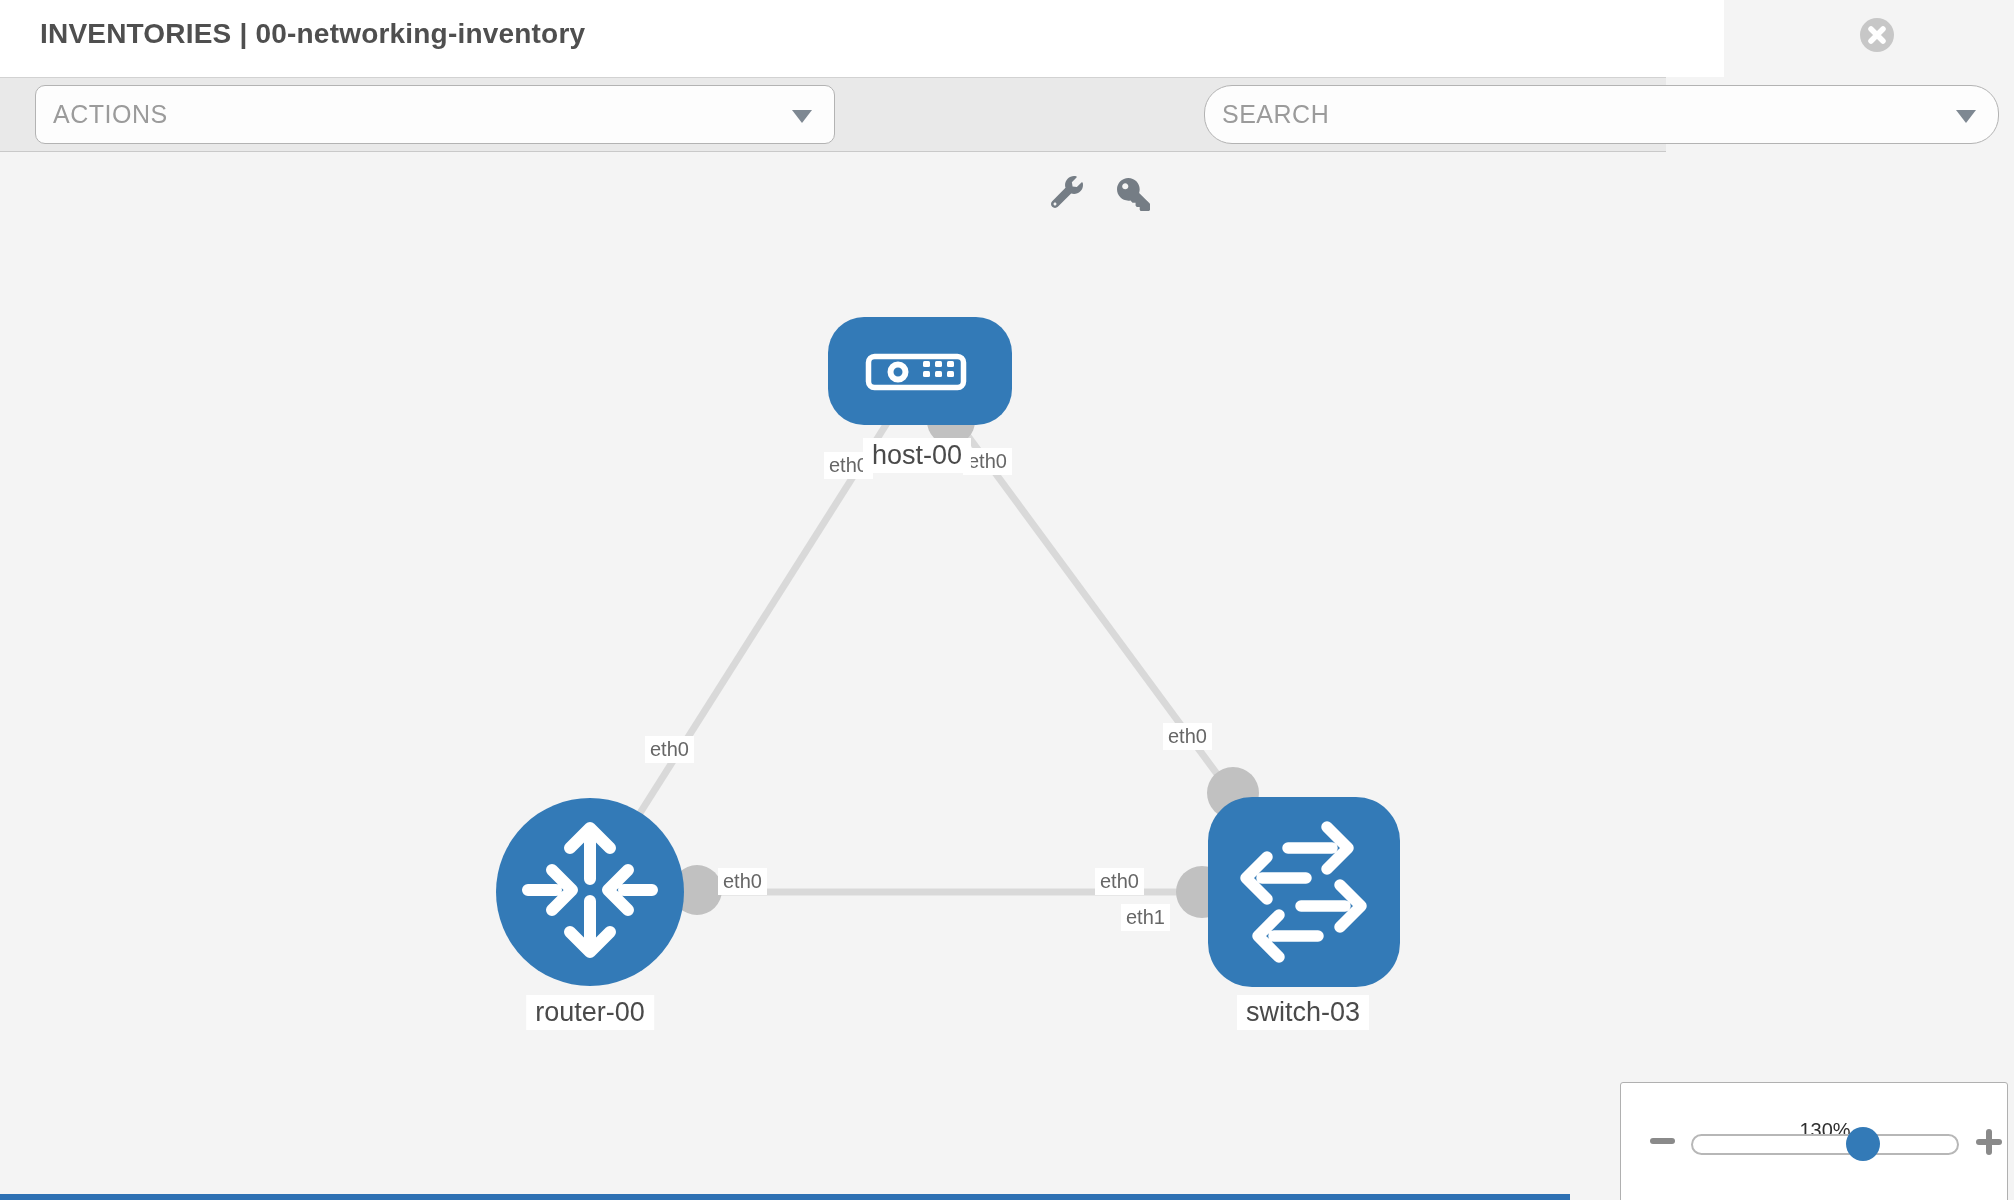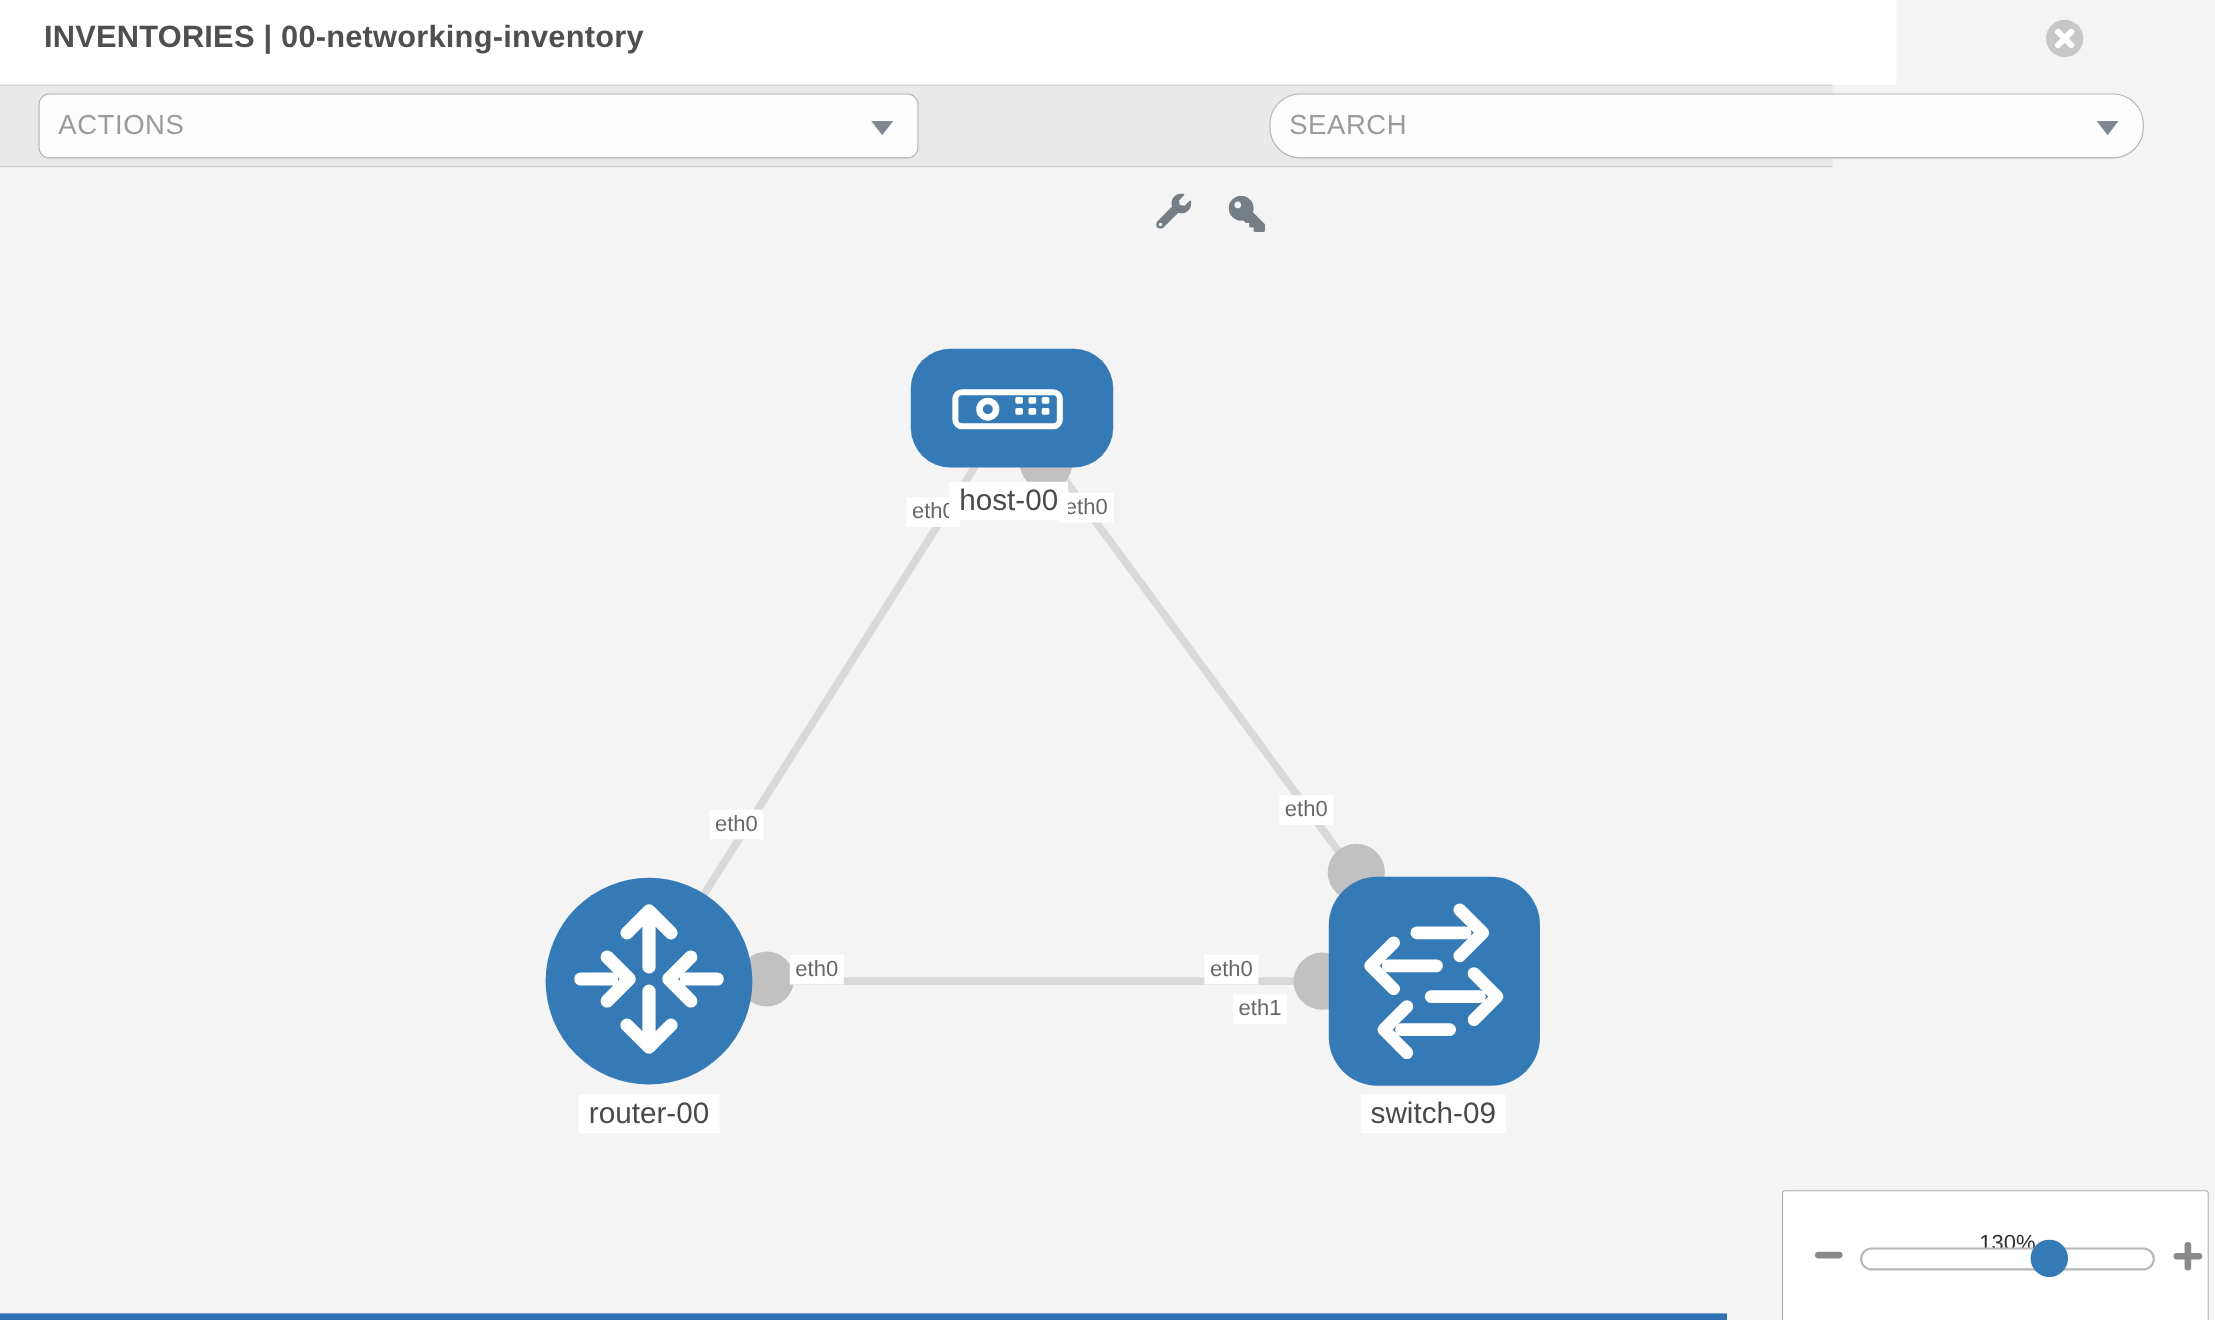--- a/index.html
+++ b/index.html
@@ -12,21 +12,21 @@
   
   .hdr{position:absolute;left:0;top:0;width:1724px;height:77px;background:#fff;z-index:20;}
   .title{position:absolute;left:40px;top:18px;font-size:28px;font-weight:700;color:#4f4f4f;letter-spacing:.2px;}
   .close-btn{position:absolute;left:1860px;top:18px;width:34px;height:34px;cursor:pointer;}
   
   .toolbar{position:absolute;left:0;top:77px;width:1666px;height:75px;background:#e9e9e9;
     border-top:1px solid #d2d2d2;border-bottom:1px solid #c9c9c9;box-sizing:border-box;z-index:20;}
   .select{position:absolute;top:7px;height:59px;background:#fdfdfd;border:1px solid #b3b3b3;
     border-radius:10px;box-sizing:border-box;display:flex;align-items:center;cursor:pointer;}
   .select.actions{left:35px;width:800px;}
-  .select.search{left:1154px;width:795px;border-radius:28px;}
+  .select.search{left:1204px;width:795px;border-radius:28px;}
   .sel-label{font-size:25px;color:#9b9b9b;padding-left:17px;letter-spacing:.5px;}
   .caret{position:absolute;right:22px;top:24px;width:0;height:0;
     border-left:10px solid transparent;border-right:10px solid transparent;border-top:13px solid #7e8892;}
   .tool{position:absolute;cursor:pointer;}
   .tool.wrench{left:1051px;top:98px;width:32px;height:32px;}
   .tool.key{left:1117px;top:100px;width:33px;height:33px;}
   
   .stage{position:absolute;left:0;top:0;width:2014px;height:1200px;z-index:5;}
   .topo{position:absolute;left:0;top:0;}
   .nlabel{position:absolute;transform:translateX(-50%);background:#fff;color:#4a4a4a;
@@ -109,21 +109,21 @@
   <div class="ilabel" style="left:824px;top:452px">eth0</div>
   <div class="ilabel" style="left:963px;top:448px">eth0</div>
   <div class="ilabel" style="left:645px;top:736px">eth0</div>
   <div class="ilabel" style="left:1163px;top:723px">eth0</div>
   <div class="ilabel" style="left:718px;top:868px">eth0</div>
   <div class="ilabel" style="left:1095px;top:868px">eth0</div>
   <div class="ilabel" style="left:1121px;top:904px">eth1</div>
 
   <div class="nlabel" style="left:917px;top:438px">host-00</div>
   <div class="nlabel" style="left:590px;top:995px">router-00</div>
-  <div class="nlabel" style="left:1303px;top:995px">switch-09</div>
+  <div class="nlabel" style="left:1303px;top:995px">switch-03</div>
 
   <div class="zoombox">
     <div class="zoom-pct">130%</div>
     <div class="zbar zoom-minus"></div>
     <div class="ztrack"></div>
     <div class="zhandle"></div>
     <div class="zoom-plus">
       <div class="zbar h"></div>
         <div class="zbar v"></div>
     </div>

